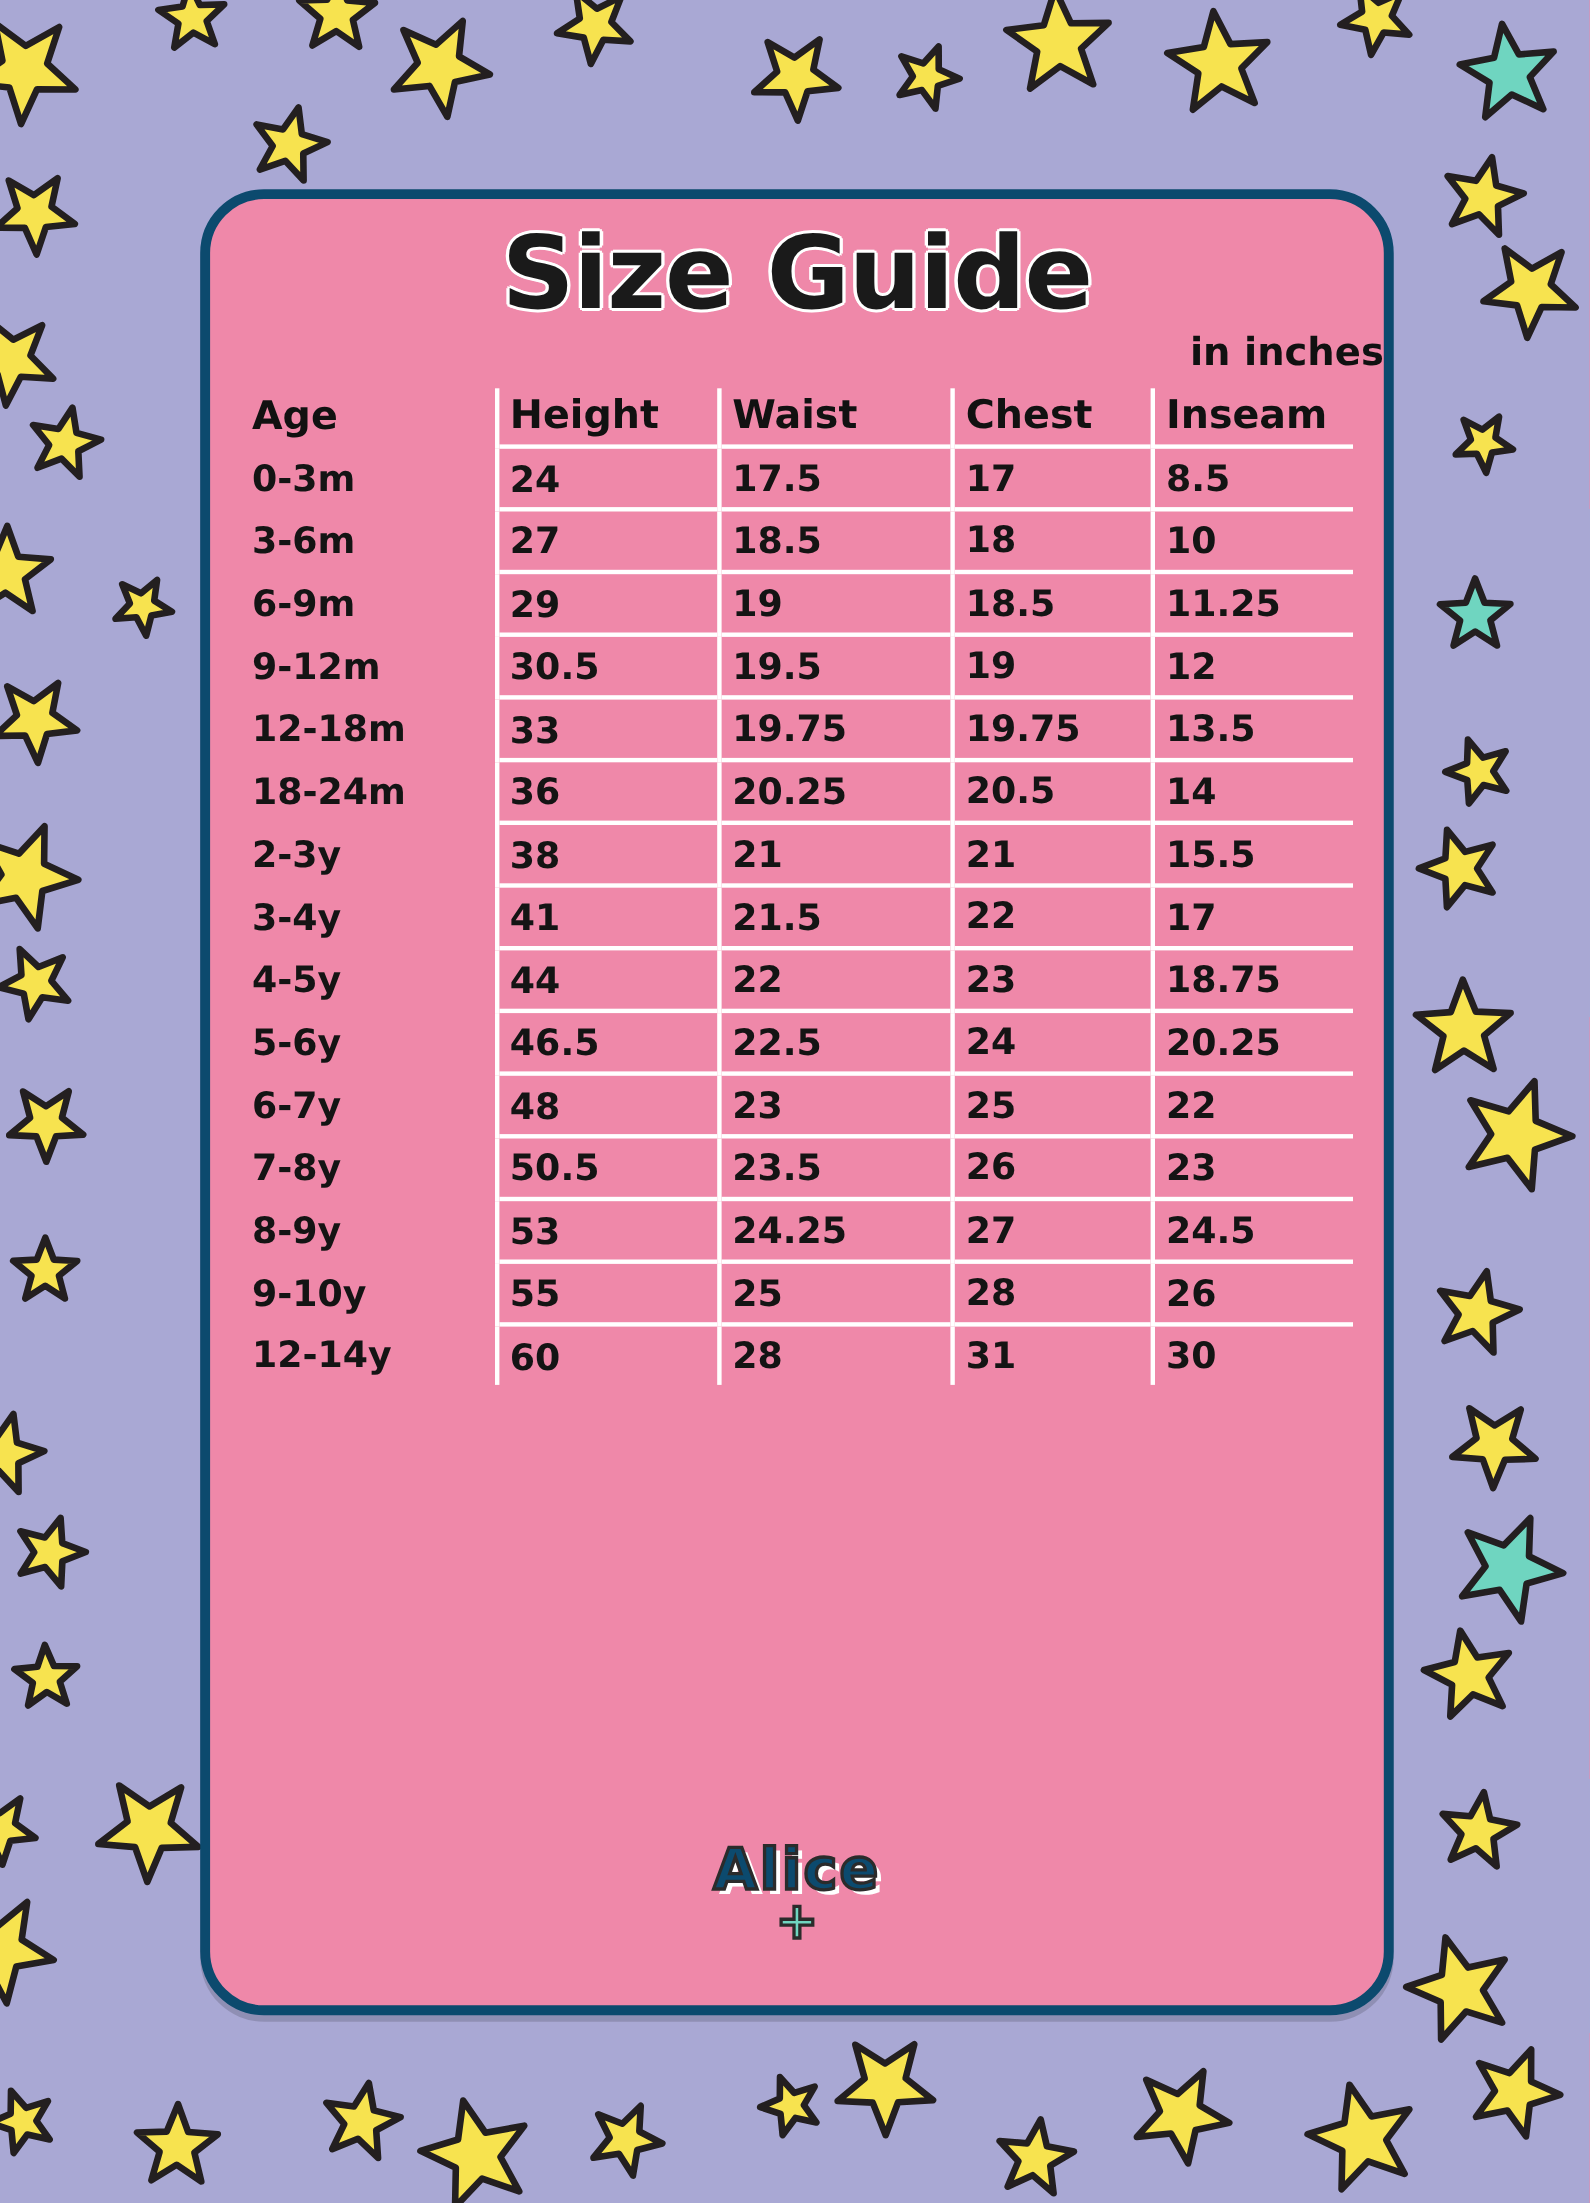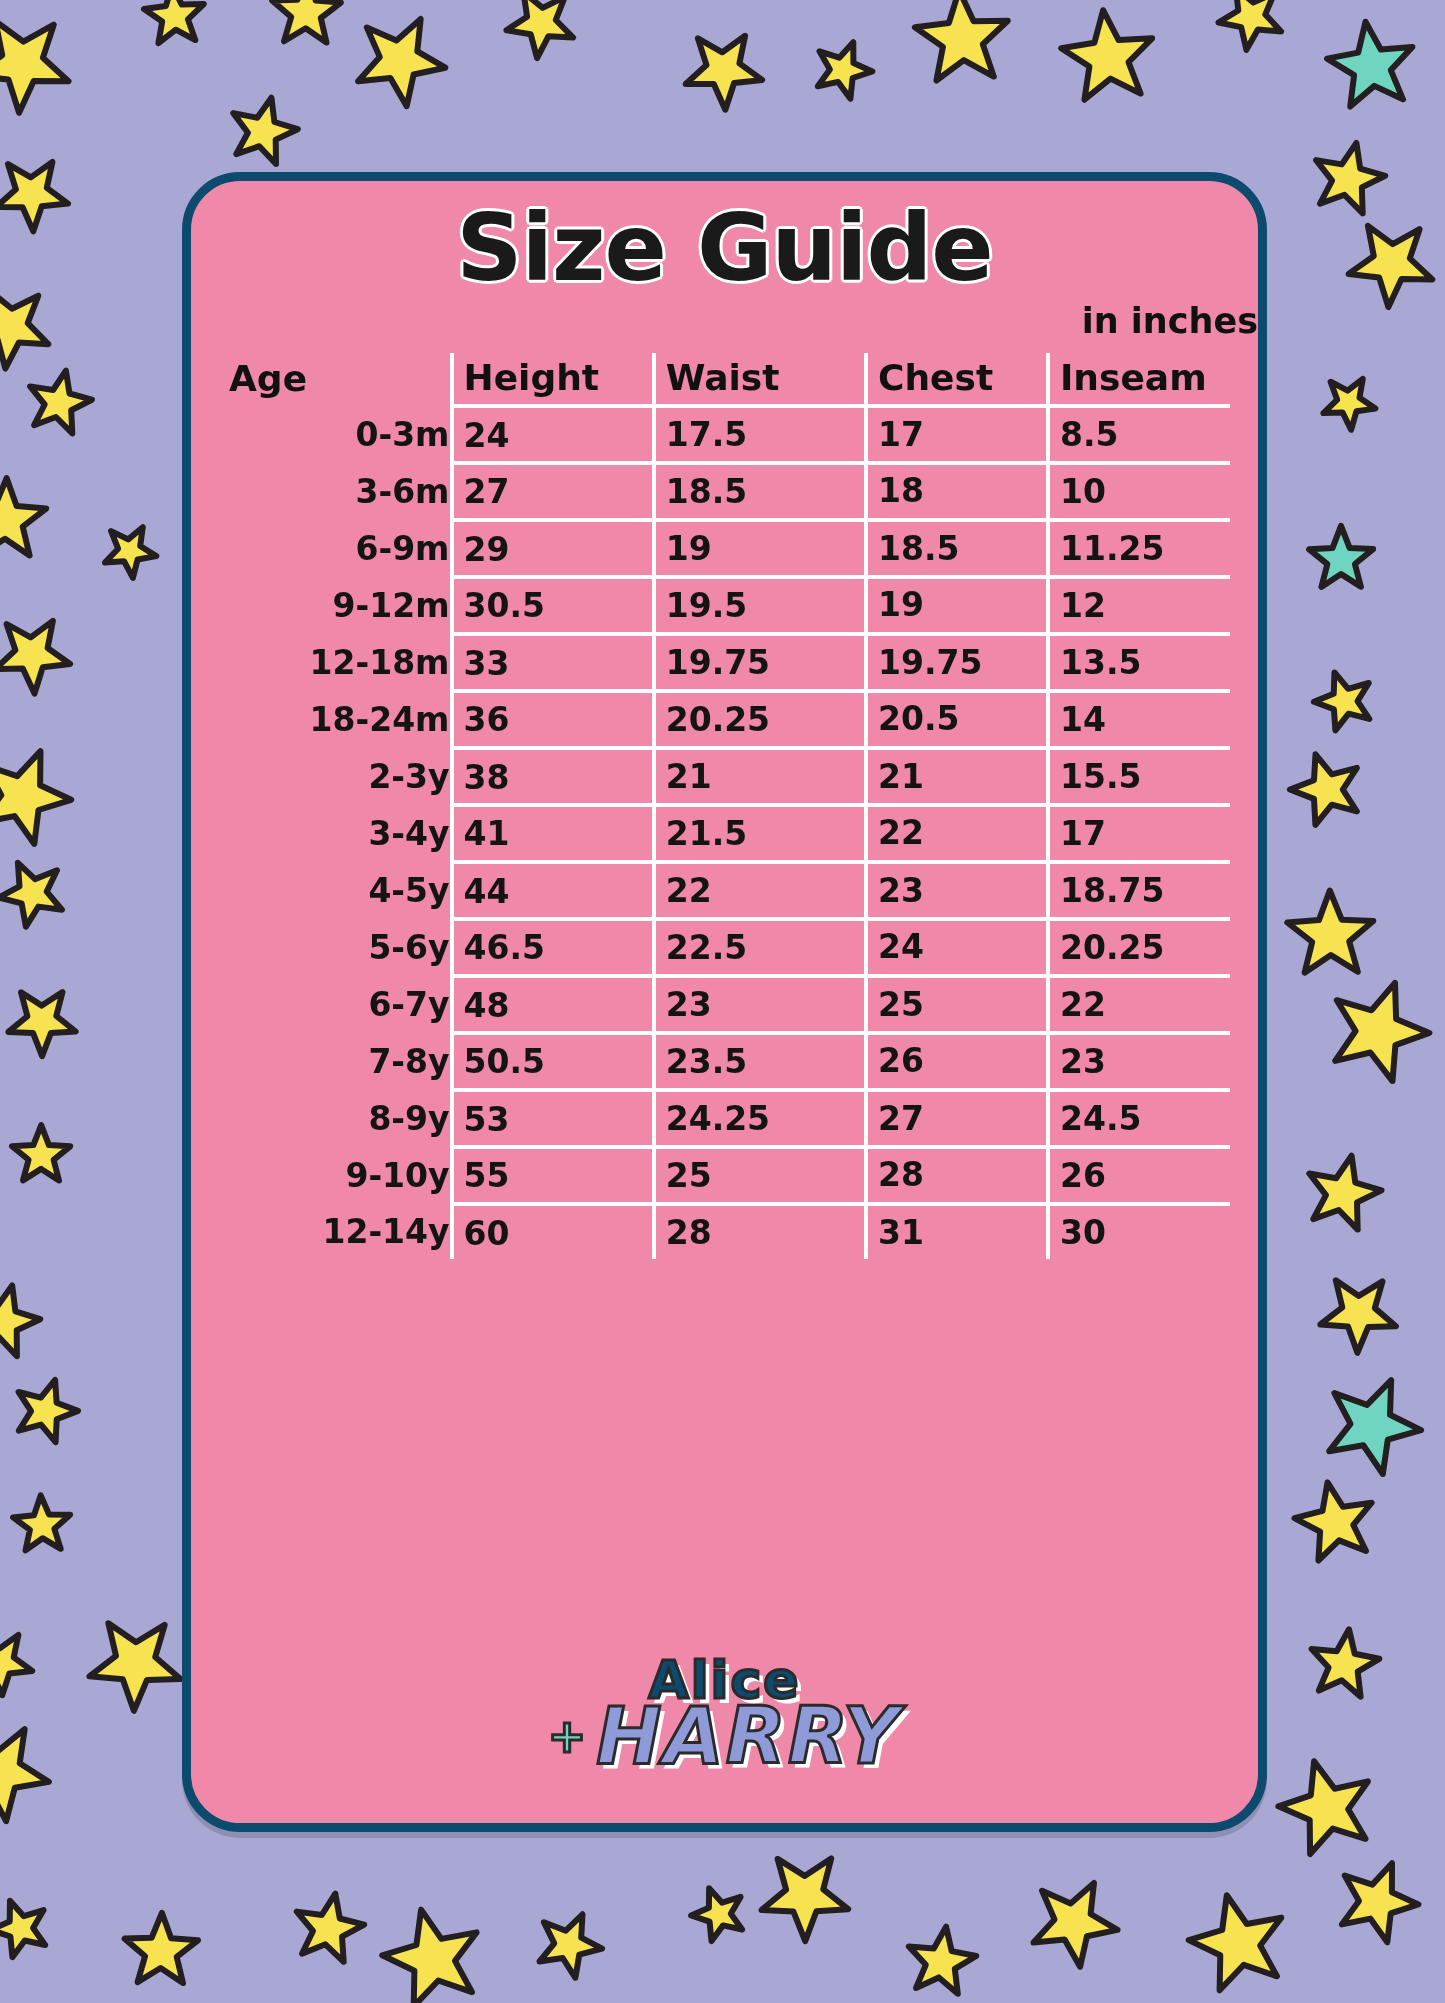--- a/index.html
+++ b/index.html
@@ -77,21 +77,20 @@
   td {
     font-size: 33px;
     font-weight: bold;
     color: #141414;
     padding: 7px 0 7px 10px;
     border-top: 4px solid #ffffff;
     white-space: nowrap;
   }
   tbody tr td:first-child {
     border-top: none;
-    text-align: right;
   }
   
   td.sep, th.sep {
     border-left: 4px solid #ffffff;
   }
   col.c-age    { width: 23%; }
   col.c-height { width: 20%; }
   col.c-waist  { width: 21%; }
   col.c-chest  { width: 18%; }
   col.c-inseam { width: 18%; }
@@ -333,16 +332,15 @@
             <td class="sep">30</td>
           </tr>
         </tbody>
     </table>
   </div>
 
   <div class="logo">
     <div class="logo-alice">Alice</div>
     <div class="logo-row2">
       <span class="logo-plus">+</span>
-      <span class="logo-harry">HARRY</span>
     </div>
   </div>
 </div>
 
 </body></html>

